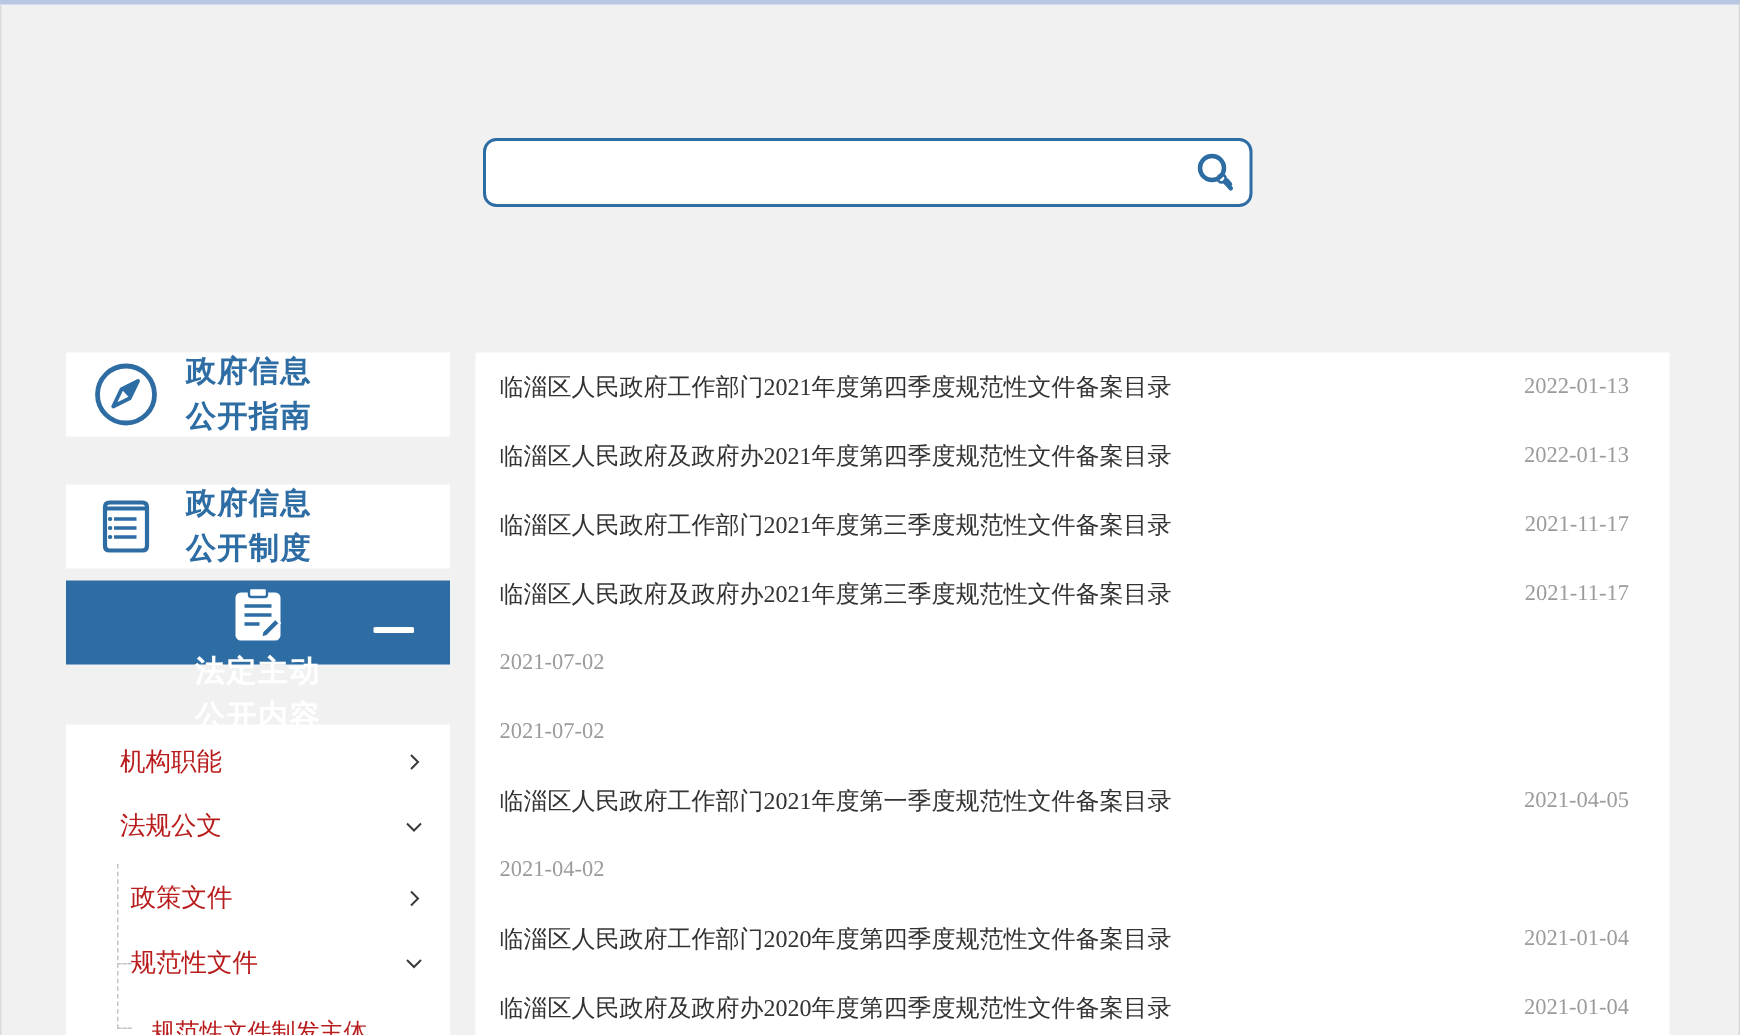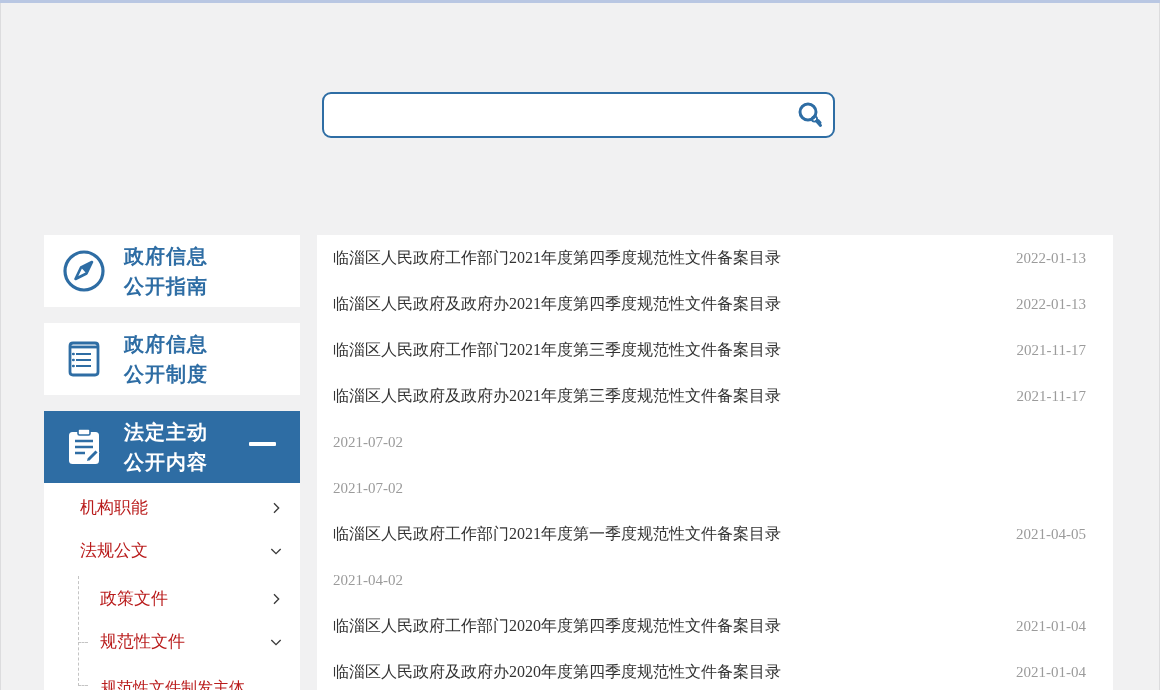--- a/index.html
+++ b/index.html
@@ -21,39 +21,39 @@
     padding:0 12px; font-size:16px; color:#333;
     font-family:"Liberation Sans","DejaVu Sans",sans-serif;
   }
   .search-btn {
     width:46px; height:100%; border:none; background:transparent;
     display:flex; align-items:center; justify-content:center; cursor:pointer;
   }
 
   
   .side-card {
-    position:absolute; left:44px; width:256px; height:72px; background:#fff;
+    position:absolute; left:44px; width:256px; height:56px; background:#fff;
     display:flex; align-items:center; cursor:pointer;
   }
   .side-card .icon-wrap { width:80px; display:flex; justify-content:center; align-items:center; }
   .side-card .labels { font-size:20px; color:#2e6da4; line-height:30px; font-weight:600; letter-spacing:1px; }
   .side-card.active { background:#2e6da4; }
   .side-card.active .labels { color:#fff; }
   .minus-bar { position:absolute; right:24px; top:31px; width:27px; height:4px; background:#fff; border-radius:1px; }
 
   .side-menu {
     position:absolute; left:44px; top:480px; width:256px; height:210px;
     background:#fff; overflow:hidden;
   }
   .menu-item {
     position:relative; height:43px; display:flex; align-items:center;
     font-size:17px; color:#b91c1c; cursor:pointer;
   }
   .menu-item.lvl1 { padding-left:36px; }
-  .menu-item.lvl2 { padding-left:56px; }
+  .menu-item.lvl2 { padding-left:43px; }
   .menu-item.lvl3 { padding-left:57px; font-size:16px; }
   .menu-item .chev { position:absolute; right:16px; top:50%; transform:translateY(-50%); display:flex; }
   .mi-first { margin-top:3px; }
   .mi-gap { margin-top:5px; }
   .mi-last { margin-top:4px; }
 
   .tree-v { position:absolute; left:34px; top:93px; height:110px; width:0; border-left:1px dashed #c4c4c4; }
   .tree-h1 { position:absolute; left:34px; top:159px; width:10px; height:0; border-top:1px dashed #c4c4c4; }
   .tree-h2 { position:absolute; left:34px; top:202px; width:10px; height:0; border-top:1px dashed #c4c4c4; }
 
@@ -116,21 +116,21 @@
         <path d="M15 18 L30 18 M15 24 L30 24 M15 30 L30 30" stroke="#2e6da4" stroke-width="2.2"></path>
         <path d="M12.2 18 L12.6 18 M12.2 24 L12.6 24 M12.2 30 L12.6 30" stroke="#2e6da4" stroke-width="2.6" stroke-linecap="round"></path>
       </svg>
     </span>
     <span class="labels">
       <div>政府信息</div>
       <div>公开制度</div>
     </span>
   </div>
 
-  <div class="side-card active" style="top:408px;">
+  <div class="side-card active" style="top:384px;flex-direction:column;">
     <span class="icon-wrap">
       <svg width="46" height="46" viewBox="0 0 46 46">
         <rect x="8" y="8" width="30" height="32" rx="3.5" fill="#fff"></rect>
         <rect x="17" y="5" width="12" height="6" rx="1.5" fill="#fff" stroke="#2e6da4" stroke-width="1.6"></rect>
         <path d="M14 17 L32 17 M14 23 L32 23 M14 29 L24 29" stroke="#2e6da4" stroke-width="2.4"></path>
         <path d="M26 34 L34.5 25.5 L37.5 28.5 L29 37 L25 38 Z" fill="#2e6da4" stroke="#fff" stroke-width="1.4"></path>
       </svg>
     </span>
     <span class="labels">
       <div>法定主动</div>

